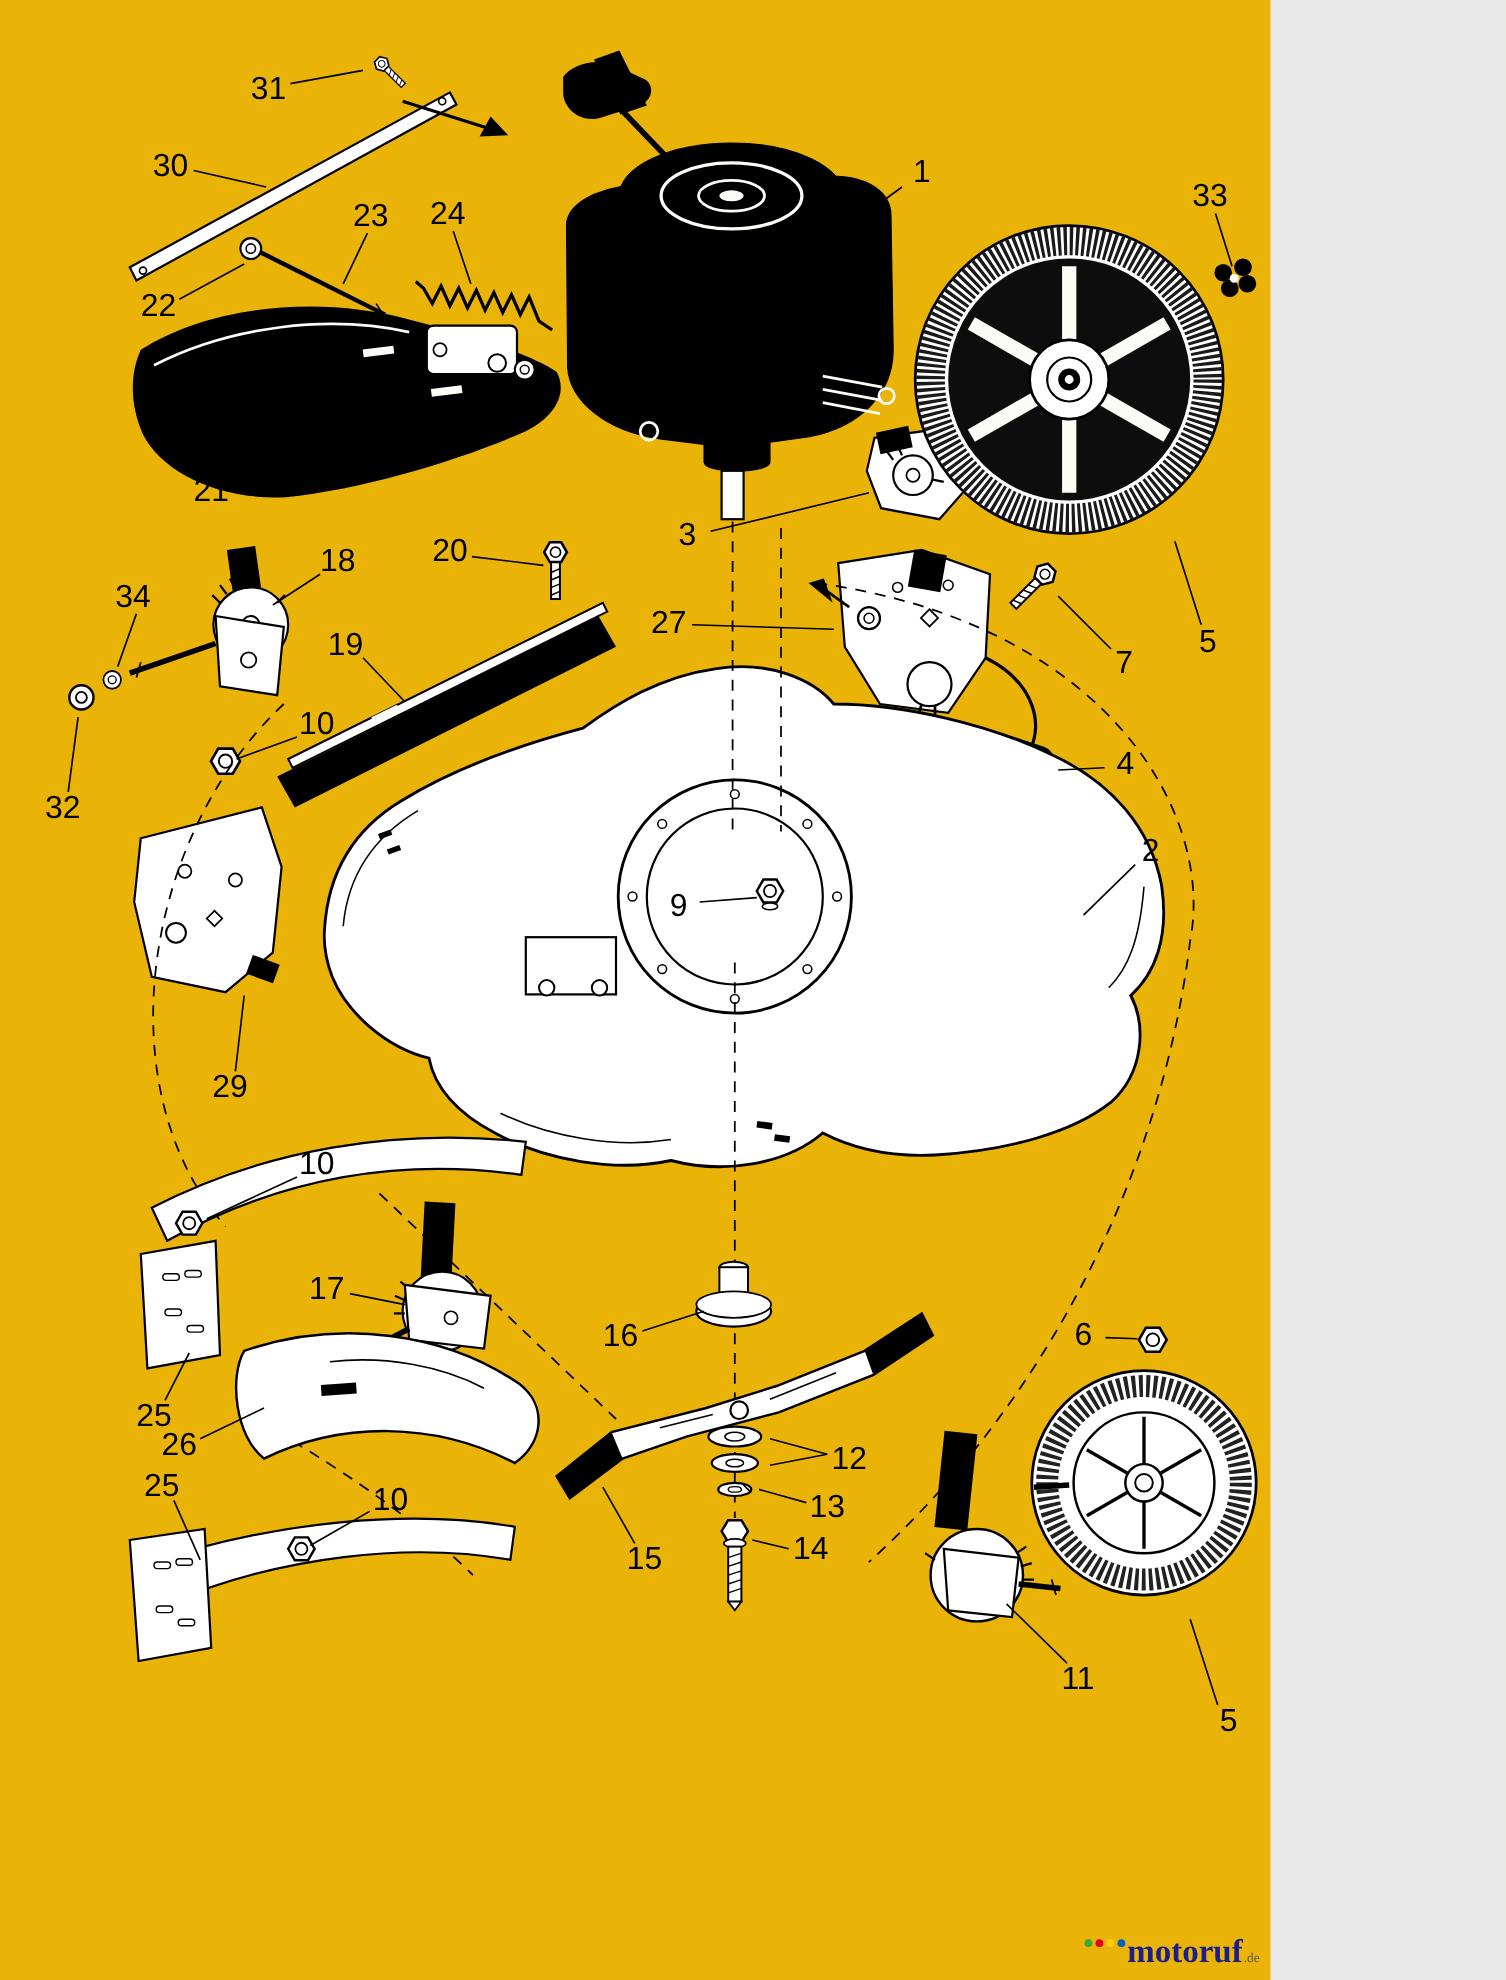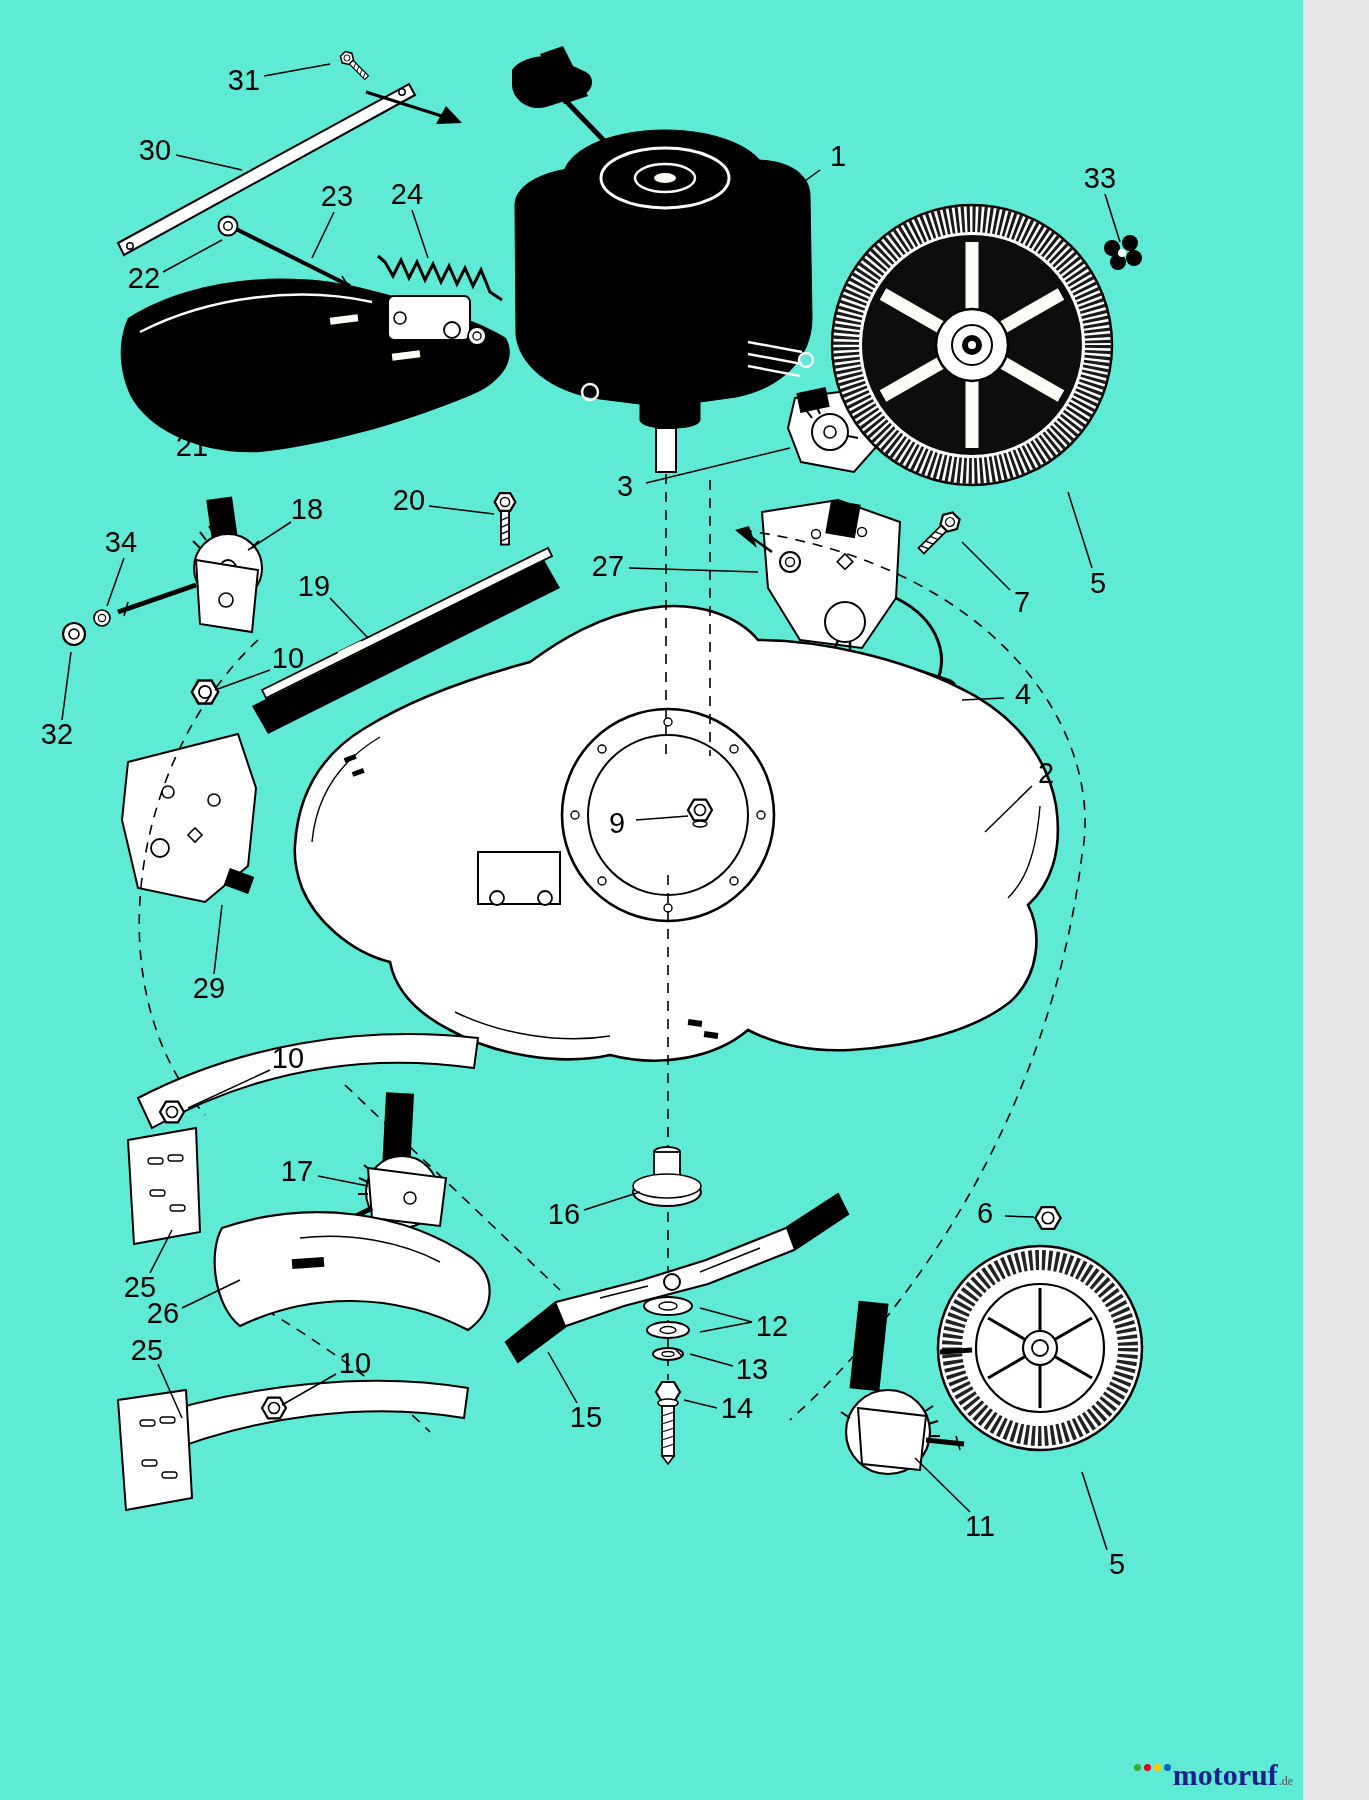--- a/index.html
+++ b/index.html
@@ -1,19 +1,19 @@
 <!DOCTYPE html>
 <html><head>
 <meta charset="utf-8">
 <style>
   html,body{margin:0;padding:0;background:#e8e8e8;}
   .stage{
     position:relative;
-    width:1303px;height:1800px;
-    background:#5eead4;
+    width:1155px;height:1800px;
+    background:#eab308;
     overflow:hidden;
     font-family:"Liberation Sans", sans-serif;
   }
   svg text.callout{
     font-family:"Liberation Sans", sans-serif;
     font-size:29px;
     fill:#000;
   }
   .watermark{
     position:absolute;

